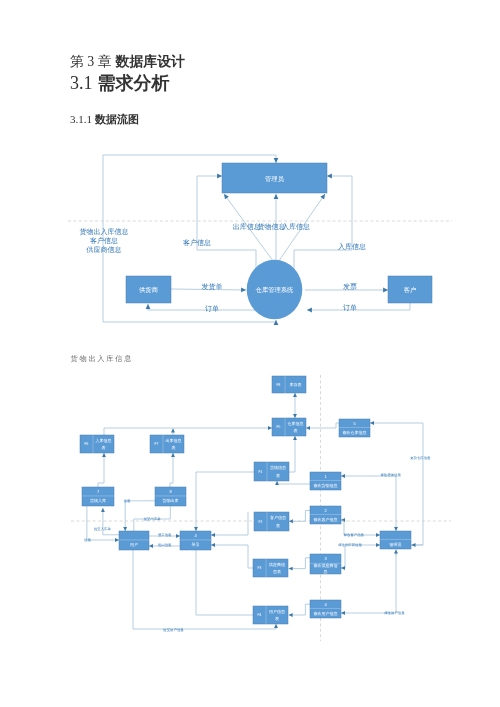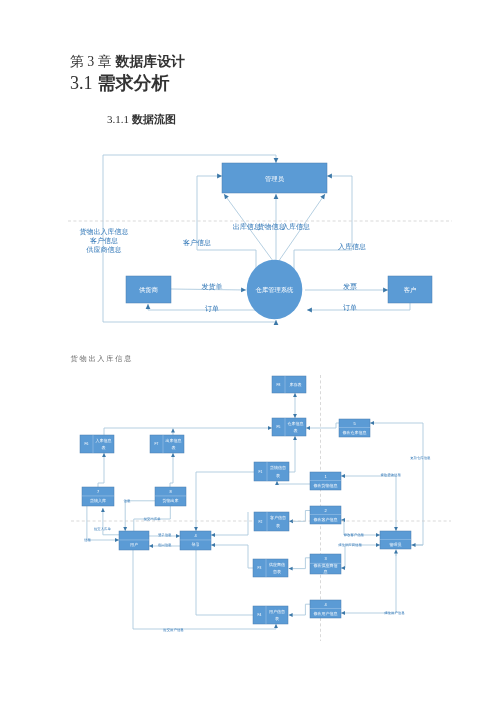--- a/index.html
+++ b/index.html
@@ -1,20 +1,20 @@
 <!DOCTYPE html>
 <html><head>
 <meta charset="utf-8">
 <style>
   html,body{margin:0;padding:0;background:#fff;}
   body{width:500px;height:707px;font-family:"Liberation Sans",sans-serif;}
   .page{position:relative;width:500px;height:707px;overflow:hidden;background:#fff;}
   .h1{position:absolute;left:70px;top:54.5px;font-size:13.9px;font-weight:bold;color:#333;white-space:nowrap;line-height:1;}
   .h2{position:absolute;left:70px;top:73px;font-size:18px;font-weight:bold;color:#333;white-space:nowrap;line-height:1.2;}
-  .h3{position:absolute;left:70px;top:112.5px;font-size:11px;font-weight:bold;color:#333;white-space:nowrap;line-height:1.2;margin-left:37px;}
+  .h3{position:absolute;left:70px;top:112.5px;font-size:11px;font-weight:bold;color:#333;white-space:nowrap;line-height:1.2;}
   .num{font-family:"Liberation Serif",serif;font-weight:normal;}
   .cap{position:absolute;left:70.5px;top:353.5px;font-size:7.2px;color:#6b6b6b;white-space:nowrap;letter-spacing:1.75px;font-family:"Liberation Serif",serif;}
   svg.dia{position:absolute;left:0;top:0;}
   .bx{fill:#5B9BD5;stroke:#4A7EB0;stroke-width:.5;}
   .bxn{fill:#5B9BD5;stroke:none;}
   .btxt{fill:#fff;text-anchor:middle;dominant-baseline:central;font-family:"Liberation Sans",sans-serif;}
   .ln{stroke:#A8C6DC;stroke-width:.85;fill:none;}
   .lbl{fill:#2E75B6;text-anchor:middle;dominant-baseline:central;font-family:"Liberation Sans",sans-serif;}
   .dsh{stroke:#C9C9C9;stroke-width:.7;stroke-dasharray:3 2.4;fill:none;}
   .sep{stroke:#9EC5E8;stroke-width:.6;}

